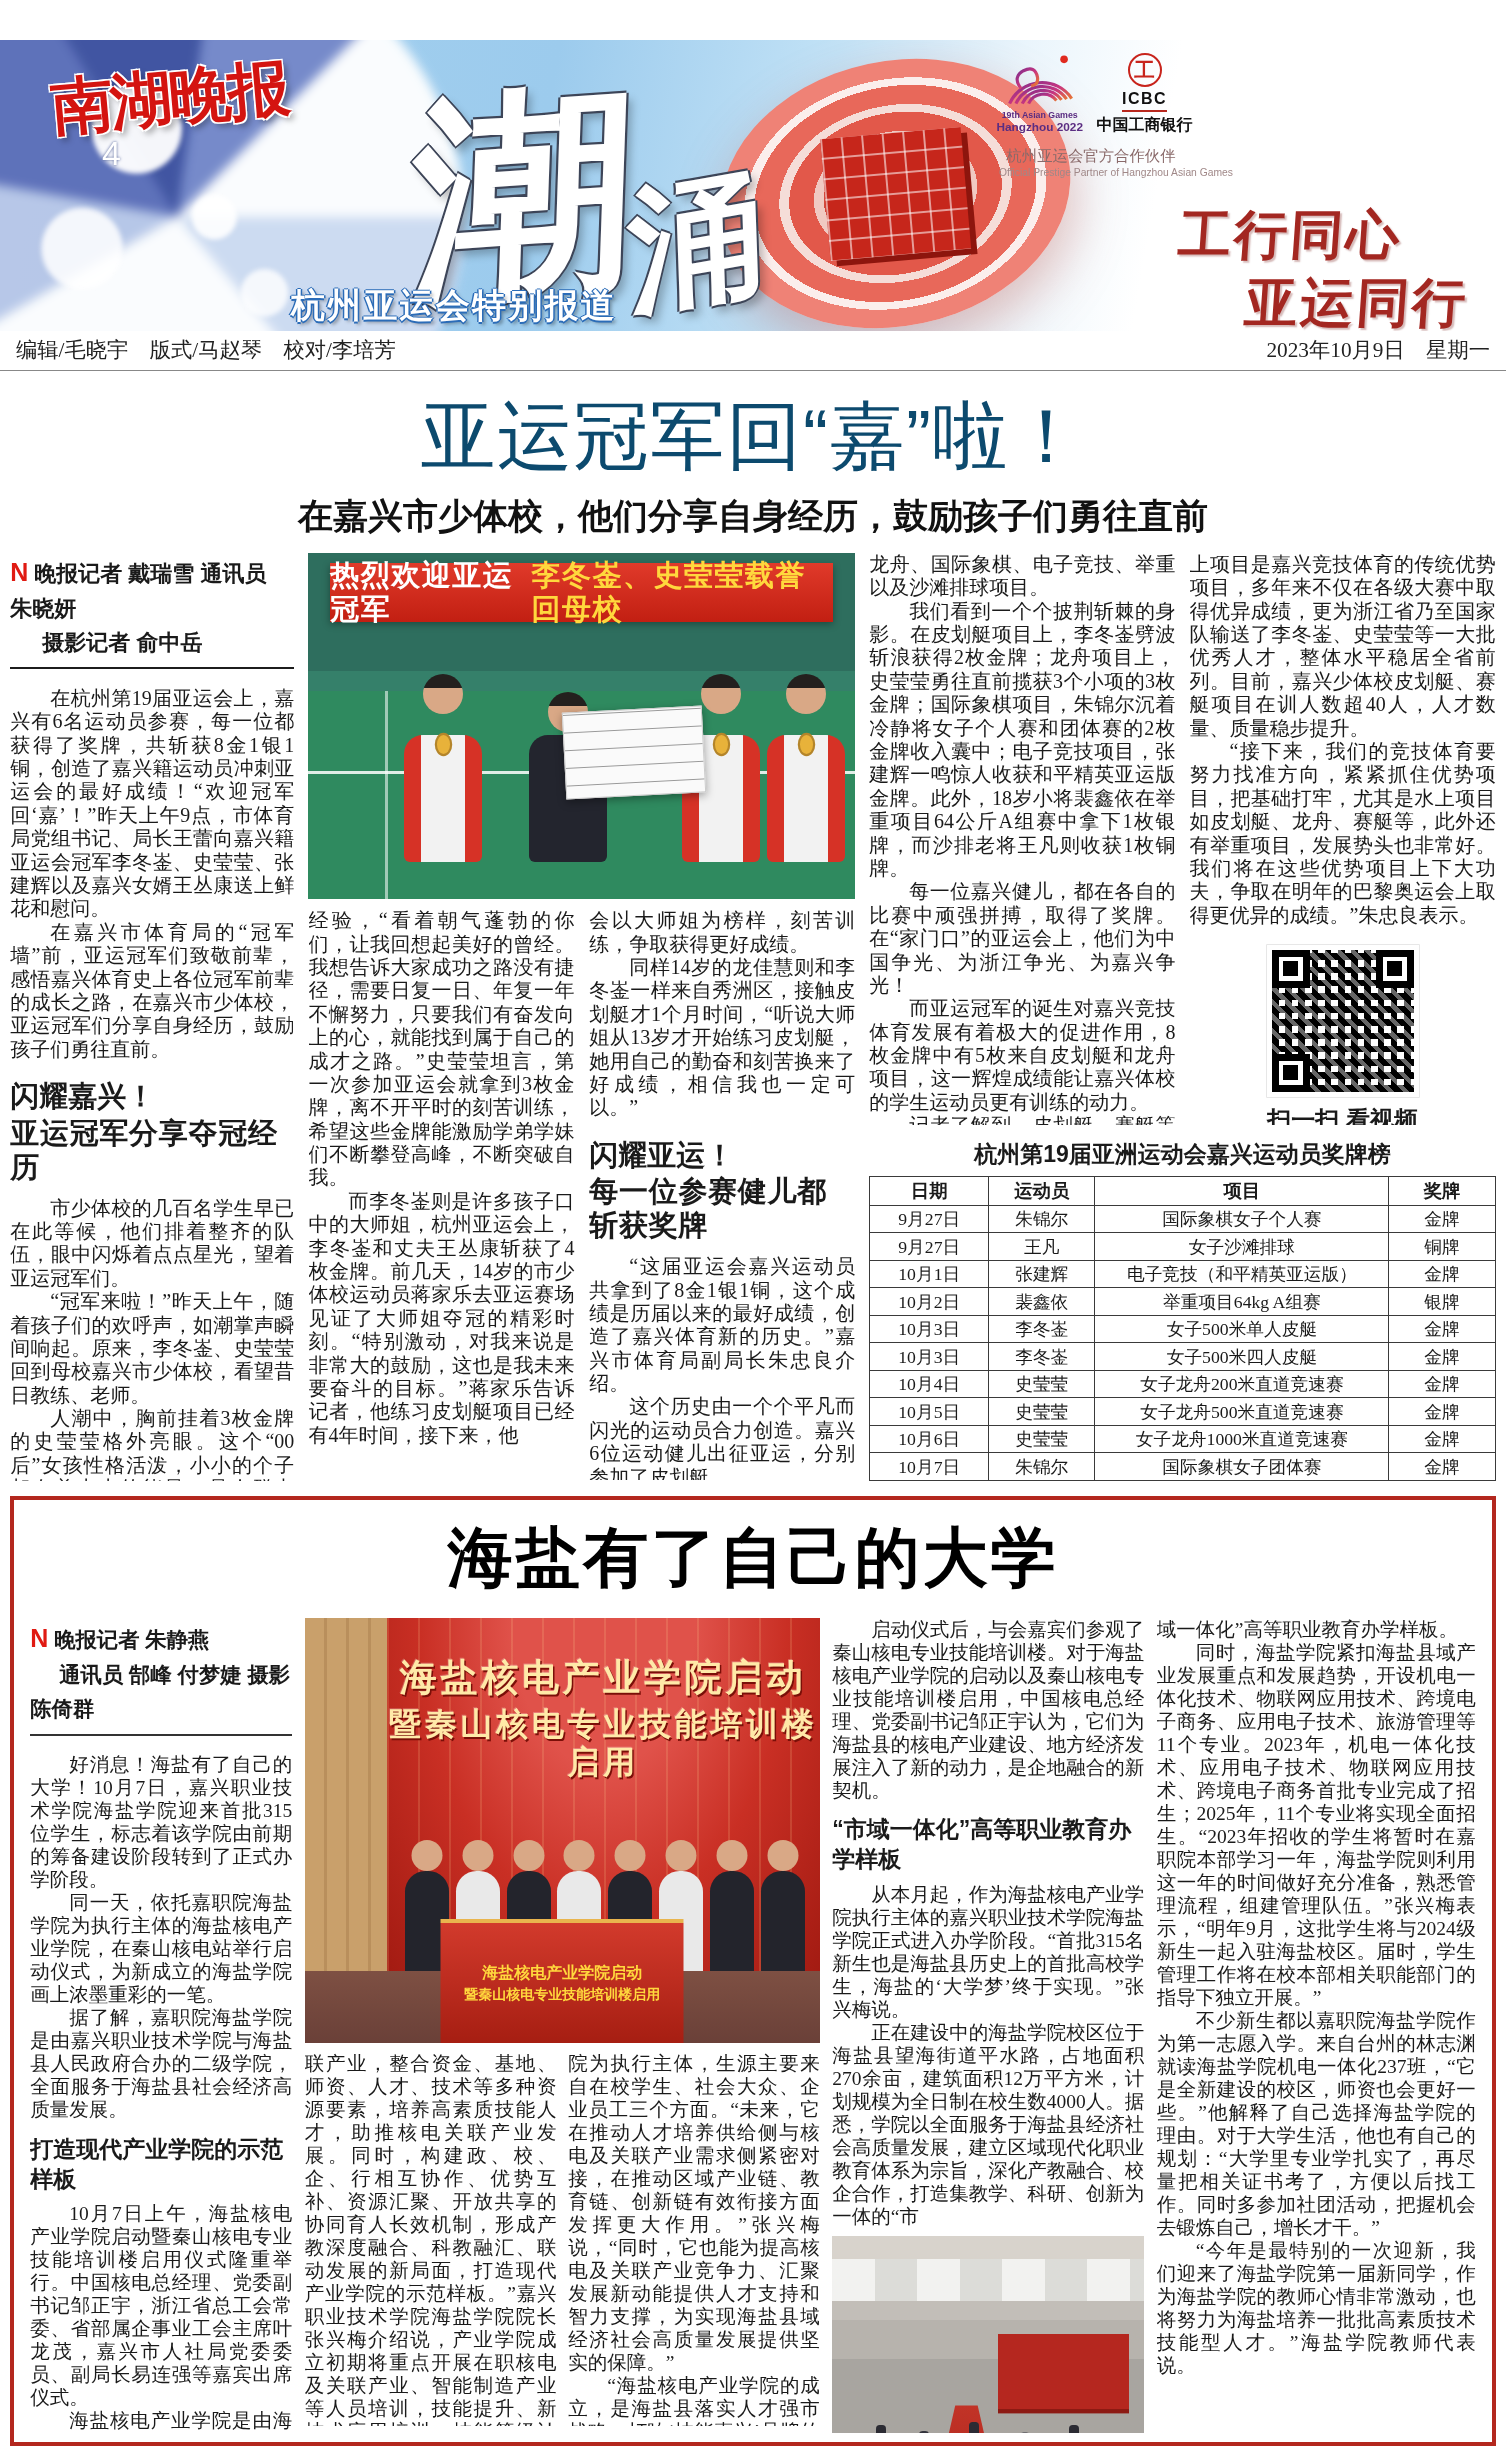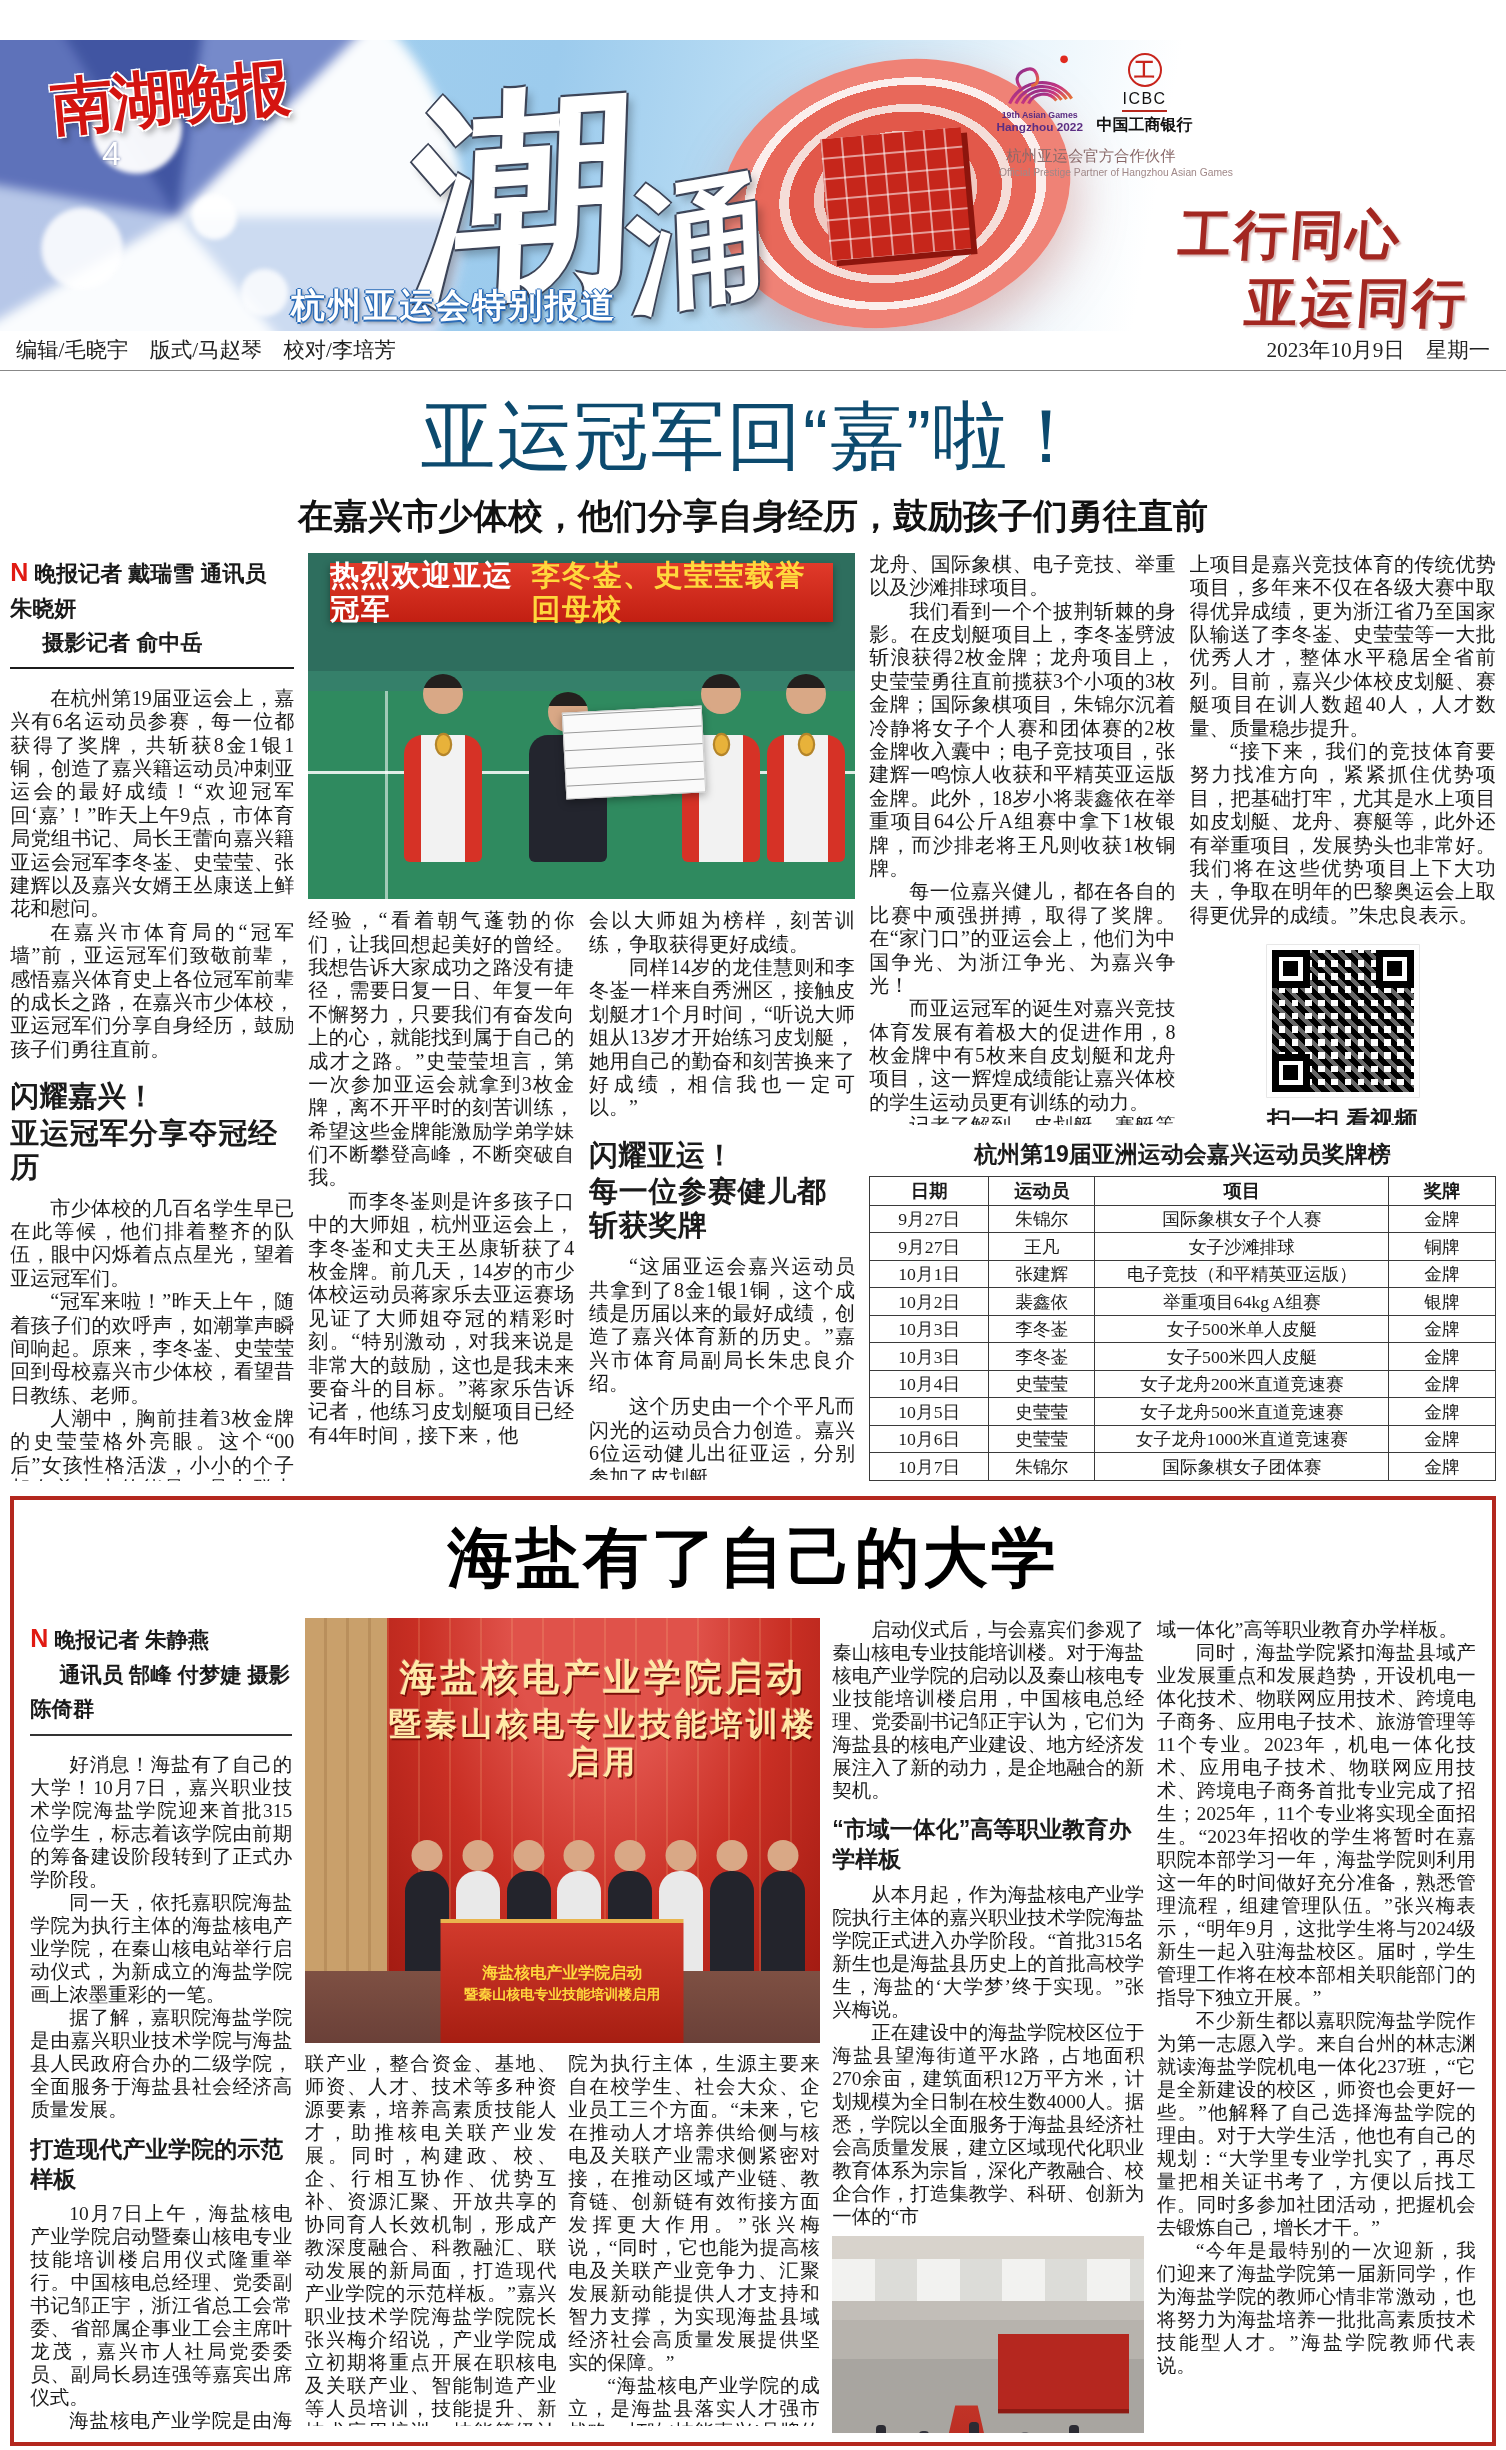--- a/index.html
+++ b/index.html
@@ -48,21 +48,21 @@
     font-family:"Liberation Sans",sans-serif; }
   .logo-row { display:flex; align-items:stretch; justify-content:center; gap:10.3px; }
   .ag-logo { width:87px; }
   .ag-svg { width:82px; height:57px; display:block; margin:0 auto; }
   .ag-t1 { font-size:8.8px; font-weight:700; color:#5b2d82; white-space:nowrap; }
   .ag-t2 { font-size:11.8px; font-weight:900; color:#5b2d82; white-space:nowrap; }
   .logo-divider { width:1.5px; background:#c0c0c0; }
   .icbc { width:82px; display:flex; flex-direction:column; align-items:center; justify-content:flex-start; }
   .icbc-mark { width:34px; height:34px; border-radius:50%; border:2.9px solid #c8241c; color:#c8241c;
     display:flex; align-items:center; justify-content:center; font-size:20.6px; font-weight:900; margin-bottom:2.9px; }
-  .icbc-en { font-size:16px; font-weight:400; letter-spacing:1.5px; color:#111;
+  .icbc-en { font-size:16px; font-weight:700; letter-spacing:1.5px; color:#111;
     border-bottom:2.2px solid #b8281e; padding-bottom:2.2px; margin-bottom:2.9px; }
   .icbc-cn { font-size:16px; font-weight:900; color:#111; white-space:nowrap; }
   .partner-cn { margin-top:10.3px; font-size:15.4px; color:#8a6a6a; white-space:nowrap; }
   .partner-en { font-size:10.3px; color:#a08888; white-space:nowrap; }
   .slogan { position:absolute; right:35px; top:160px; z-index:5; font-family:"Liberation Sans",sans-serif;
     font-weight:900; color:#a32721; transform:skewX(-4deg); text-align:left;
     text-shadow:2.2px 2.2px 1.5px rgba(120,30,25,.3); }
   .slogan-l1 { font-size:53px; letter-spacing:2.9px; }
   .slogan-l2 { font-size:53px; letter-spacing:2.9px; margin-left:71px; margin-top:-4.4px; }
 
@@ -81,21 +81,21 @@
   .para { margin:0; text-indent:2em; text-align:justify; }
   .para.ni { text-indent:0; }
   .col-a { width:284px; overflow:hidden; }
   .byline { font-family:"Liberation Sans",sans-serif; font-size:22px; font-weight:700; line-height:1.55;
     border-bottom:2.9px solid #1c1c1c; padding-bottom:7.4px; margin-bottom:17.7px; }
   .nmark { color:#e01a12; font-weight:900; font-size:25px; margin-right:5.9px; }
   .byline .b2 { margin-left:32px; }
   .subhead-sm { font-family:"Liberation Sans",sans-serif; font-size:29px; font-weight:700; margin:19px 0 2.9px; }
   .subhead-lg { font-family:"Liberation Sans",sans-serif; font-size:29px; font-weight:900; margin:0 0 11.8px; letter-spacing:0.7px; }
   .mid { width:547px; overflow:hidden; }
-  .mid-cols { display:flex; gap:14.7px; height:571px; overflow:hidden; }
+  .mid-cols { display:flex; gap:14.7px; height:571px; overflow:hidden;justify-content:flex-end; }
   .mid-cols .mcol { width:266px; overflow:hidden; }
   .right { flex:1; overflow:hidden; display:flex; flex-direction:column; }
   .right-cols { display:flex; gap:14px; height:622px; overflow:hidden; }
   .right-cols .rcol { flex:1; overflow:hidden; }
 
   
   .photo1 { position:relative; height:346px; margin-bottom:10.3px; overflow:hidden;
     background:linear-gradient(180deg,#2e6e5e 0 34%,#35806a 34% 40%,#2f8a5f 40% 100%); }
   .photo1::before { content:""; position:absolute; left:0; right:0; top:63%; height:2.9px; background:rgba(255,255,255,.85); }
   .photo1::after { content:""; position:absolute; left:14%; top:40%; bottom:0; width:2.9px; background:rgba(255,255,255,.55); }

